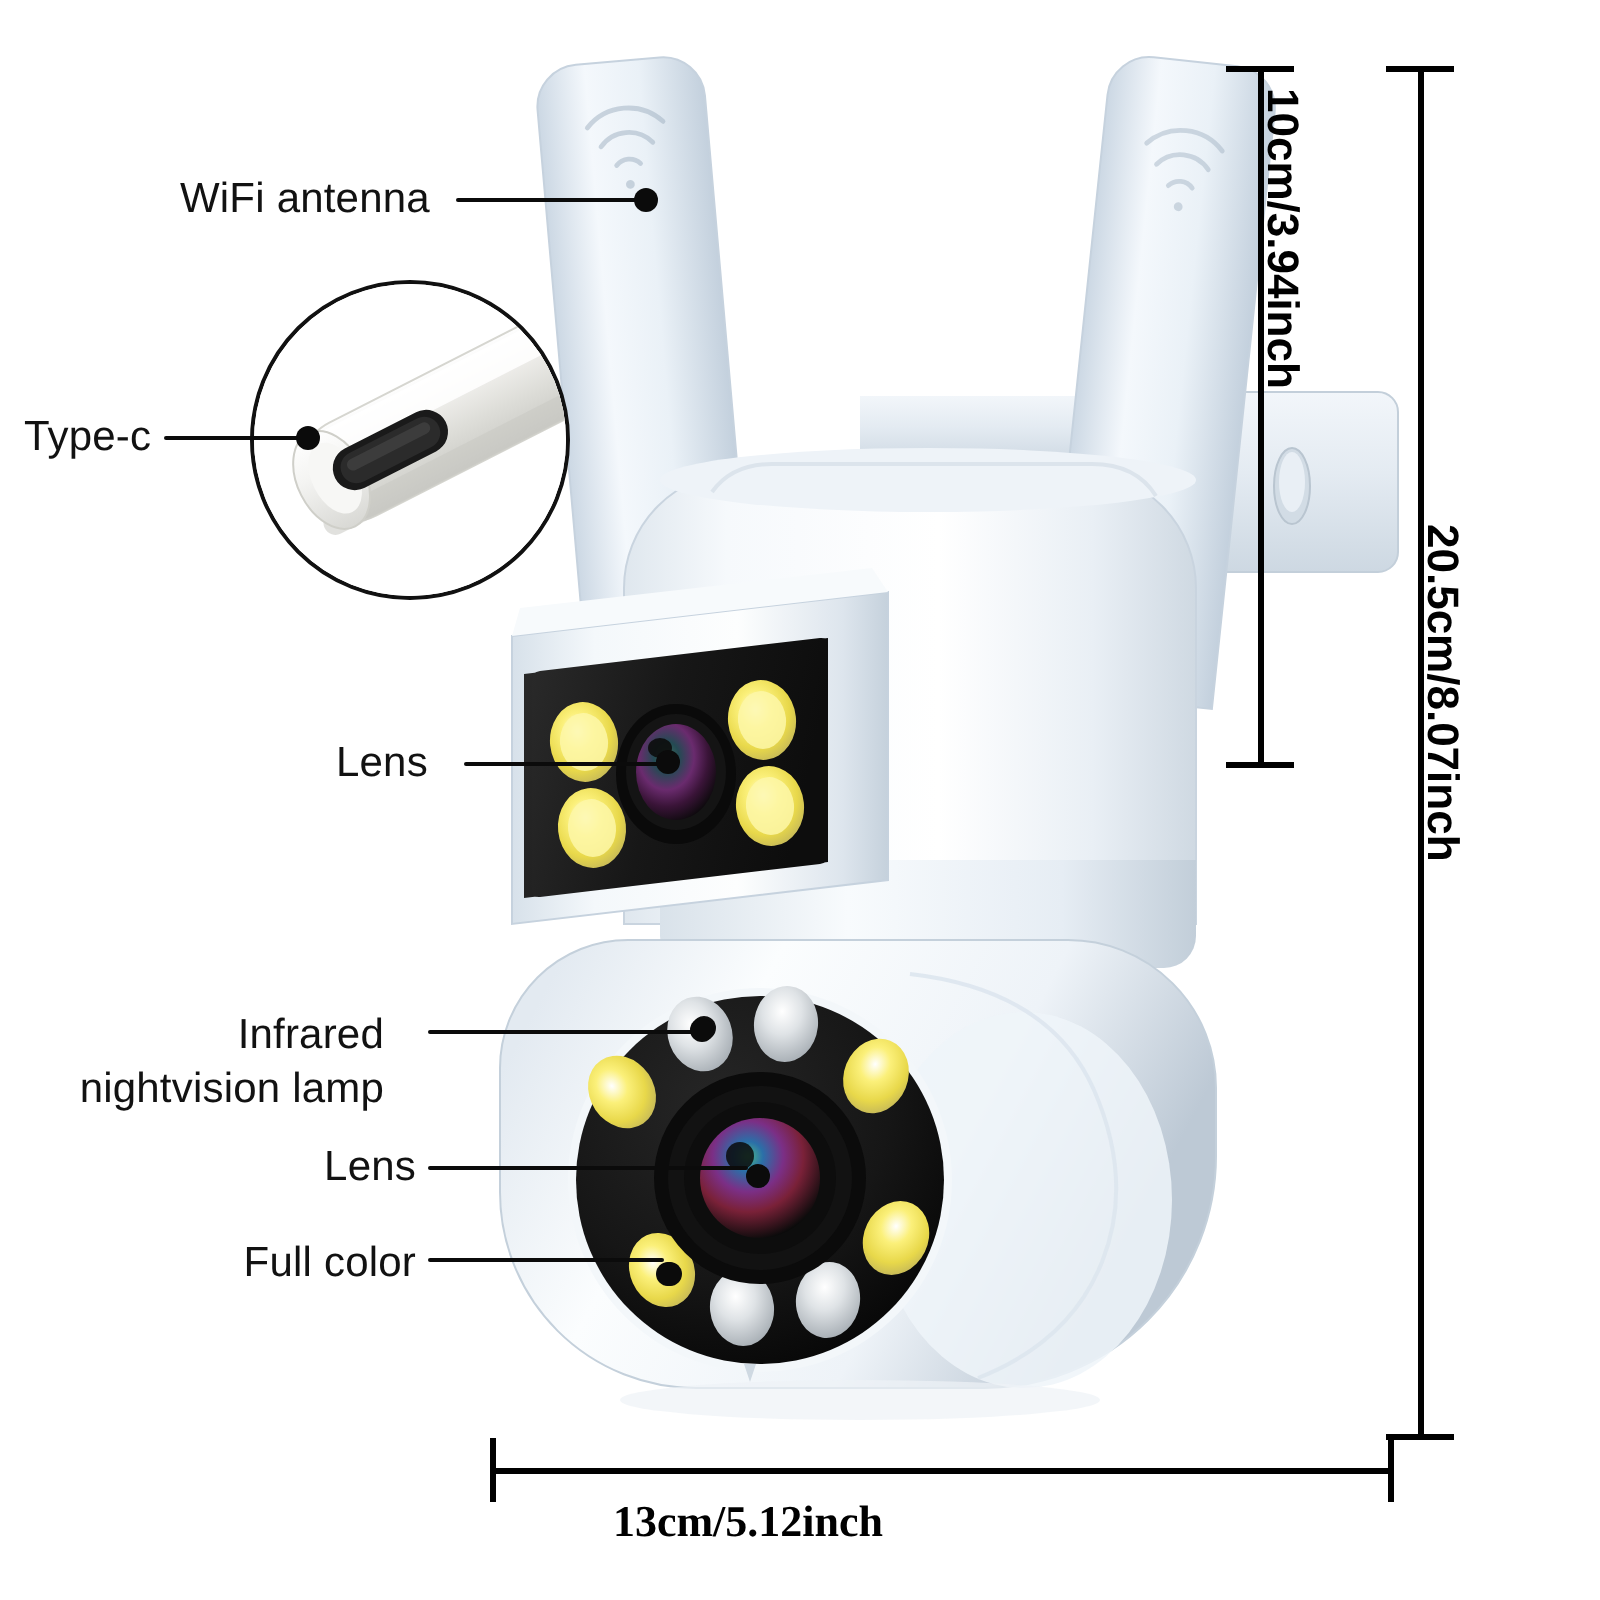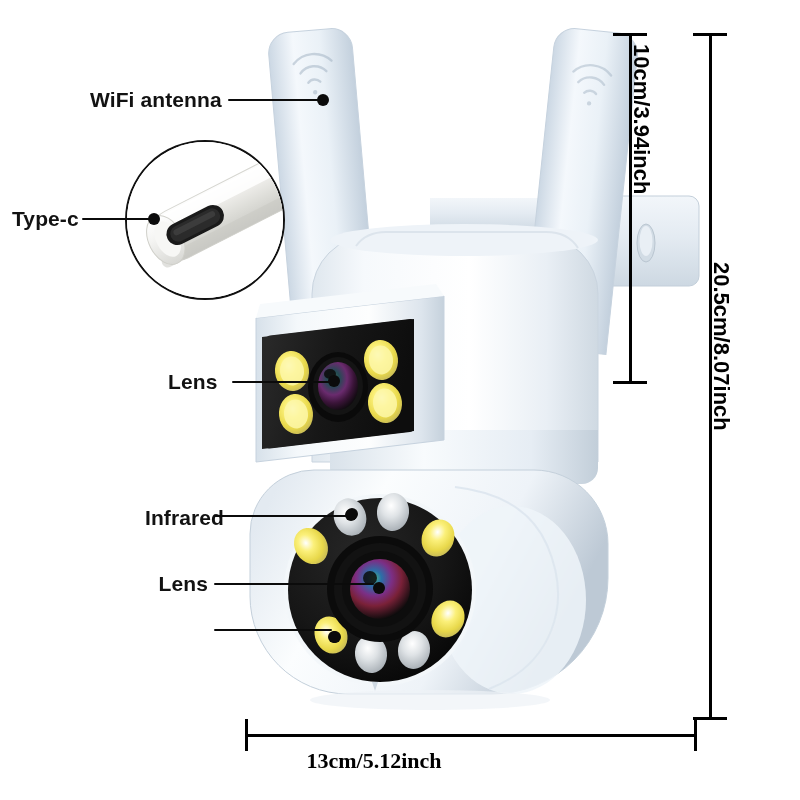--- a/index.html
+++ b/index.html
@@ -12,21 +12,21 @@
     position:relative;
   }
   #stage{position:absolute;inset:0;width:800px;height:800px;}
   .lbl{
     position:absolute;
     font-size:21px;
     line-height:27px;
     color:#121212;
     white-space:nowrap;
     letter-spacing:.1px;
-    font-weight:700;
+    font-weight:400;
   }
   .lbl.right{text-align:right;}
   .leader{position:absolute;background:#0b0b0b;height:2.4px;border-radius:1px;}
   .dot{position:absolute;width:12px;height:12px;border-radius:50%;background:#0b0b0b;}
 
   
   .dimv{position:absolute;width:2.6px;background:#000;}
   .dimh{position:absolute;height:2.6px;background:#000;}
   .tickh{position:absolute;height:2.6px;background:#000;}
   .tickv{position:absolute;width:2.6px;background:#000;}
@@ -273,33 +273,35 @@
   </div>
   <div class="leader" style="left:82px;top:218px;width:72px;"></div>
   <div class="dot" style="left:148px;top:213px;"></div>
 
   <div class="lbl" style="left:168px;top:368px;">
     <span>Lens</span>
   </div>
   <div class="leader" style="left:232px;top:381px;width:102px;"></div>
   <div class="dot" style="left:328px;top:375px;"></div>
 
-  <div class="lbl right" style="left:36px;top:504px;width:188px;">
+  <div class="lbl right" style="left:4px;top:504px;width:188px;">
     <div>Infrared</div>
+    <div>nightvision lamp</div>
   </div>
   <div class="leader" style="left:214px;top:515px;width:134px;"></div>
   <div class="dot" style="left:345px;top:509px;"></div>
 
   <div class="lbl right" style="left:20px;top:570px;width:188px;">
     <div>Lens</div>
   </div>
   <div class="leader" style="left:214px;top:583px;width:160px;"></div>
   <div class="dot" style="left:373px;top:582px;"></div>
 
   <div class="lbl right" style="left:10px;top:618px;width:198px;">
+    <div>Full color</div>
   </div>
   <div class="leader" style="left:214px;top:629px;width:118px;"></div>
   <div class="dot" style="left:329px;top:631px;"></div>
 
   <div class="dim-group">
     <div class="tickh" style="left:613px;top:33px;width:34px;"></div>
     <div class="dimv" style="left:629px;top:33px;height:350px;"></div>
     <div class="tickh" style="left:613px;top:381px;width:34px;"></div>
     <div class="dimtext vert" style="left:654px;top:44px;">10cm/3.94inch</div>
   </div>

